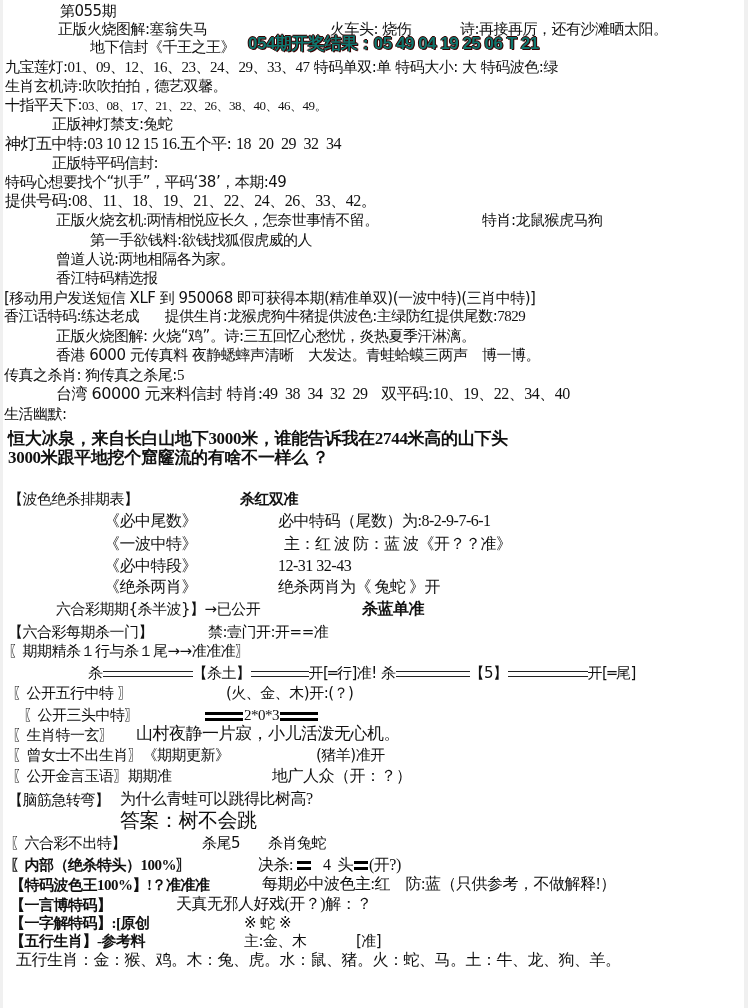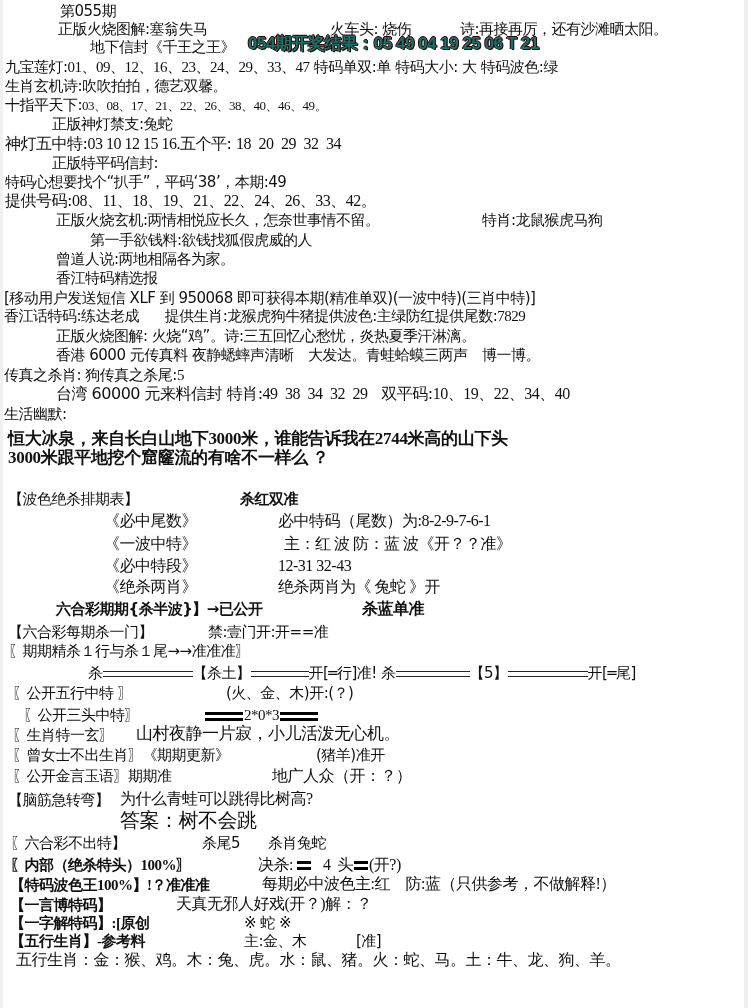--- a/index.html
+++ b/index.html
@@ -69,21 +69,21 @@
   <span>神灯五中特:</span><span class="serif">03 10 12 15 16.</span><span>五个平:</span> <span class="serif" style="word-spacing:4px;">18 20 29 32 34</span>
 </div>
 
 <div class="line" style="left:52px;top:154px;">正版特平码信封:</div>
 <div class="line" style="left:5px;top:173px;">特码心想要找个“扒手”，平码‘38’，本期:49</div>
 
 <div class="line" style="left:5px;top:192px;font-size:16px;">
   <span>提供号码:</span><span class="serif">08、11、18、19、21、22、24、26、33、42。</span>
 </div>
 
-<div class="line" style="left:56px;top:211px;">
+<div class="line" style="left:56px;top:211px;font-family:Liberation Serif, serif;">
   <span>正版火烧玄机:</span><span>两情相悦应长久，怎奈世事情不留。</span>
 </div>
 <div class="line" style="left:482px;top:211px;">
   <span>特肖:</span><span>龙鼠猴虎马狗</span>
 </div>
 
 <div class="line" style="left:90px;top:231px;">
   <span>第一手欲钱料:</span><span>欲钱找狐假虎威的人</span>
 </div>
 
@@ -124,21 +124,21 @@
 
 <div class="line serif" style="left:104px;top:512px;font-size:16px;">《必中尾数》</div>
 <div class="line serif" style="left:278px;top:512px;font-size:16px;">必中特码（尾数）为:8-2-9-7-6-1</div>
 <div class="line serif" style="left:104px;top:535px;font-size:16px;">《一波中特》</div>
 <div class="line serif" style="left:284px;top:535px;font-size:16px;">主：红 波 防：蓝 波《开？？准》</div>
 <div class="line serif" style="left:104px;top:557px;font-size:16px;">《必中特段》</div>
 <div class="line serif" style="left:278px;top:557px;font-size:16px;">12-31 32-43</div>
 <div class="line serif" style="left:104px;top:578px;font-size:16px;">《绝杀两肖》</div>
 <div class="line serif" style="left:278px;top:578px;font-size:16px;">绝杀两肖为《 兔蛇 》开</div>
 
-<div class="line" style="left:56px;top:600px;font-weight:bold;">六合彩期期{杀半波}】→已公开</div>
+<div class="line" style="left:56px;top:600px;">六合彩期期{杀半波}】→已公开</div>
 <div class="line b serif" style="left:362px;top:600px;font-size:16px;">杀蓝单准</div>
 
 <div class="line" style="left:8px;top:623px;">【六合彩每期杀一门】</div>
 <div class="line" style="left:208px;top:623px;">禁:壹门开:开==准</div>
 
 <div class="line" style="left:8px;top:642px;">〖期期精杀１行与杀１尾→→准准准〗</div>
 <div class="line" style="left:88px;top:664px;">
   <span>杀</span><span class="dbl" style="width:90px;"></span><span>【杀土】</span><span class="dbl" style="width:58px;"></span><span>开[═行]准!</span> <span>杀</span><span class="dbl" style="width:74px;"></span><span>【5】</span><span class="dbl" style="width:80px;"></span><span>开[═尾]</span>
 </div>
 

